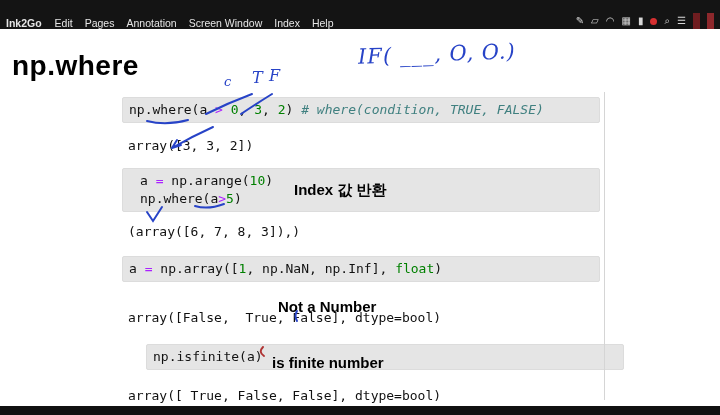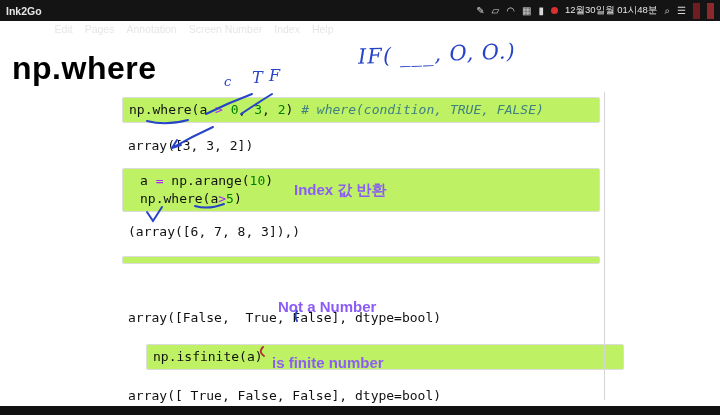--- a/index.html
+++ b/index.html
@@ -4,61 +4,61 @@
 <style>
   * { margin:0; padding:0; box-sizing:border-box; }
   html,body { width:720px; height:415px; }
   body {
     position:relative; background:#ffffff; overflow:hidden;
     font-family:"Liberation Sans", sans-serif; color:#111;
   }
 
   
   .menubar {
-    position:absolute; top:0; left:0; width:720px; height:21px;
-    background:#141414; color:#e6e6e6; display:flex; align-items:center;
-    font-size:10.5px; padding:8px 6px; z-index:5;
+    position:absolute; top:0; left:0; width:720px; height:29px;
+    background:#141414; color:#e6e6e6; display:flex; align-items:flex-end;
+    font-size:10.5px; padding:0 6px; z-index:5;
   }
   .menubar .app { font-weight:bold; margin-right:13px; }
   .menu-item { margin-right:12px; white-space:nowrap;margin-top:37px; }
   .mb-right { margin-left:auto; display:flex; align-items:center; gap:7px; font-size:9.5px; }
   .mb-icon { color:#d8d8d8; font-size:10px; line-height:1; }
   .rec-dot { width:7px; height:7px; border-radius:50%; background:#d63031; display:inline-block; }
   .mb-datetime { white-space:nowrap; color:#e6e6e6; }
   .red-block1 { width:7px; height:16px; background:#6f1d20; }
   .red-block2 { width:7px; height:16px; background:#8d282c; }
 
   
   .bottombar { position:absolute; left:0; top:406px; width:720px; height:9px; background:#111; }
 
   
   .page-title {
-    position:absolute; left:12px; top:50px; font-size:32px; font-weight:bold;
+    position:absolute; left:12px; top:50px; font-size:28px; font-weight:bold;
     color:#000; letter-spacing:0.5px;
   }
 
   .cell {
     position:absolute; left:122px; width:478px;
-    background:#bef264; border:1px solid #dcdcdc; border-radius:2px;
+    background:#e5e5e5; border:1px solid #dcdcdc; border-radius:2px;
     padding:3px 6px; font-family:"DejaVu Sans Mono", monospace;
     font-size:13px; line-height:18px; color:#111;
   }
   .code-line { white-space:pre; }
   .output {
     position:absolute; left:128px; font-family:"DejaVu Sans Mono", monospace;
     font-size:13px; color:#111; white-space:pre;
   }
   .tk-op  { color:#AA22FF; }
   .tk-num { color:#008000; }
   .tk-kw  { color:#008000; }
   .tk-com { color:#408080; font-style:italic; }
 
   .vline { position:absolute; left:604px; top:92px; width:1px; height:308px; background:#d5d5d5; }
 
-  .note { position:absolute; font-weight:bold; font-size:15px; color:#8b5cf6; white-space:nowrap; }
+  .note { position:absolute; font-weight:bold; font-size:15px; color:#000000; white-space:nowrap; }
   .note-index    { left:294px; top:181px; }
   .note-nan      { left:278px; top:298px; }
   .note-isfinite { left:272px; top:347px;margin-top:7px; }
 
   
   .hw {
     position:absolute; color:#2743c7; font-family:"DejaVu Serif", serif;
     font-style:italic; line-height:1;
   }
   .hw-if { left:358px; top:44px; font-size:21px; letter-spacing:1px; transform:rotate(-2deg); }
@@ -69,31 +69,30 @@
   .ink { position:absolute; left:0; top:0; pointer-events:none; z-index:4; }
 </style>
 </head>
 <body>
 
 <div class="menubar">
   <span class="app">Ink2Go</span>
   <span class="menu-item">Edit</span>
   <span class="menu-item">Pages</span>
   <span class="menu-item">Annotation</span>
-  <span class="menu-item">Screen Number</span>
+  <span class="menu-item">Screen Window</span>
   <span class="menu-item">Index</span>
   <span class="menu-item">Help</span>
   <div class="mb-right">
     <span class="mb-icon">✎</span>
     <span class="mb-icon">▱</span>
     <span class="mb-icon">◠</span>
     <span class="mb-icon">▦</span>
     <span class="mb-icon">▮</span>
     <span class="rec-dot"></span>
-    <span class="mb-datetime">12월30일월 01시48분</span>
     <span class="mb-icon">⌕</span>
     <span class="mb-icon">☰</span>
     <span class="red-block1"></span>
     <span class="red-block2"></span>
   </div>
 </div>
 
 <h1 class="page-title">np.where</h1>
 
 <span class="hw hw-if">IF( ___, O, O.)</span>
@@ -106,20 +105,21 @@
 </div>
 <div class="output" style="top:138px;">array([3, 3, 2])</div>
 
 <div class="cell" style="top:168px;padding-left:17px;">
   <div class="code-line"><span>a </span><span class="tk-op">=</span><span> np.arange(</span><span class="tk-num">10</span><span>)</span></div>
   <div class="code-line"><span>np.where(a</span><span class="tk-op">&gt;</span><span class="tk-num">5</span><span>)</span></div>
 </div>
 <div class="output" style="top:224px;">(array([6, 7, 8, 3]),)</div>
 
 <div class="cell" style="top:256px;">
+  <div class="code-line"><span>a </span><span class="tk-op">=</span><span> np.array([</span><span class="tk-num">1</span><span>, np.NaN, np.Inf], </span><span class="tk-kw">float</span><span>)</span></div>
 </div>
 <div class="output" style="top:310px;">array([False,  True, False], dtype=bool)</div>
 
 <div class="cell" style="top:344px;margin-left:24px;">
   <div class="code-line"><span>np.isfinite(a)</span></div>
 </div>
 <div class="output" style="top:388px;">array([ True, False, False], dtype=bool)</div>
 
 <span class="note note-index">Index 값 반환</span>
 <span class="note note-nan">Not a Number</span>

